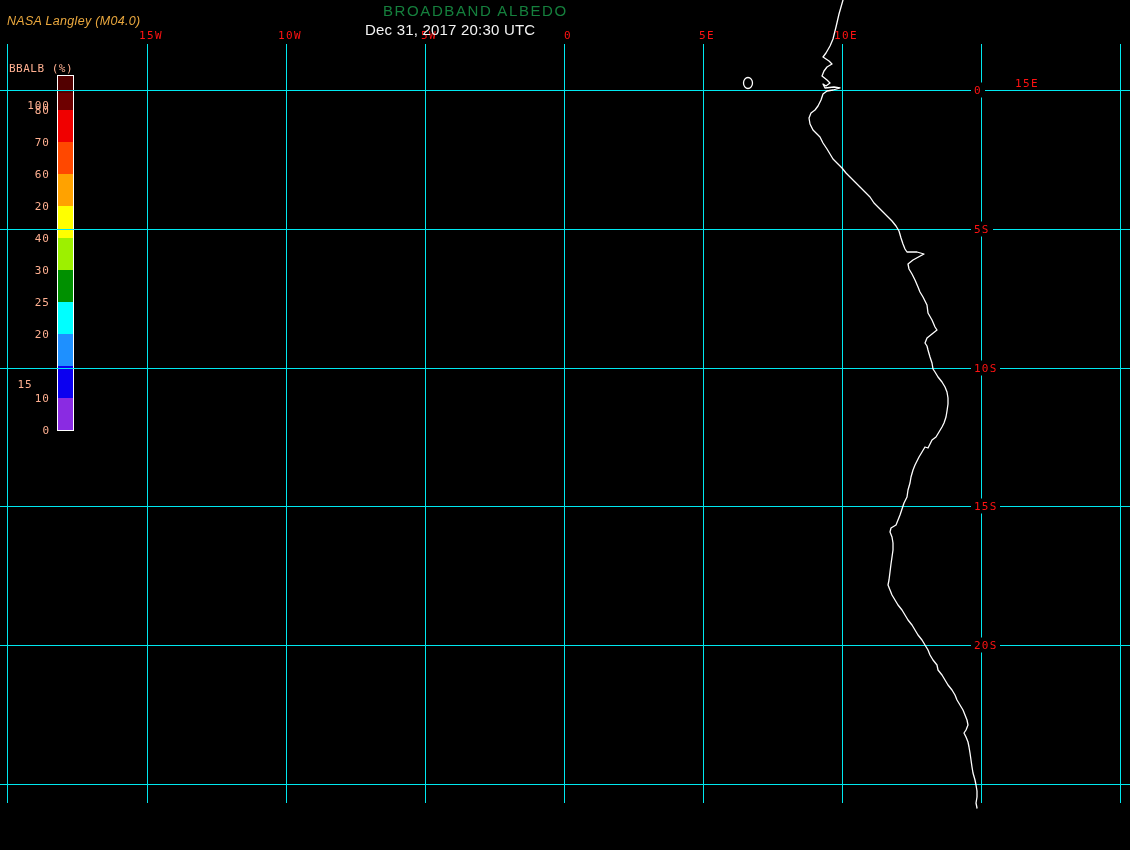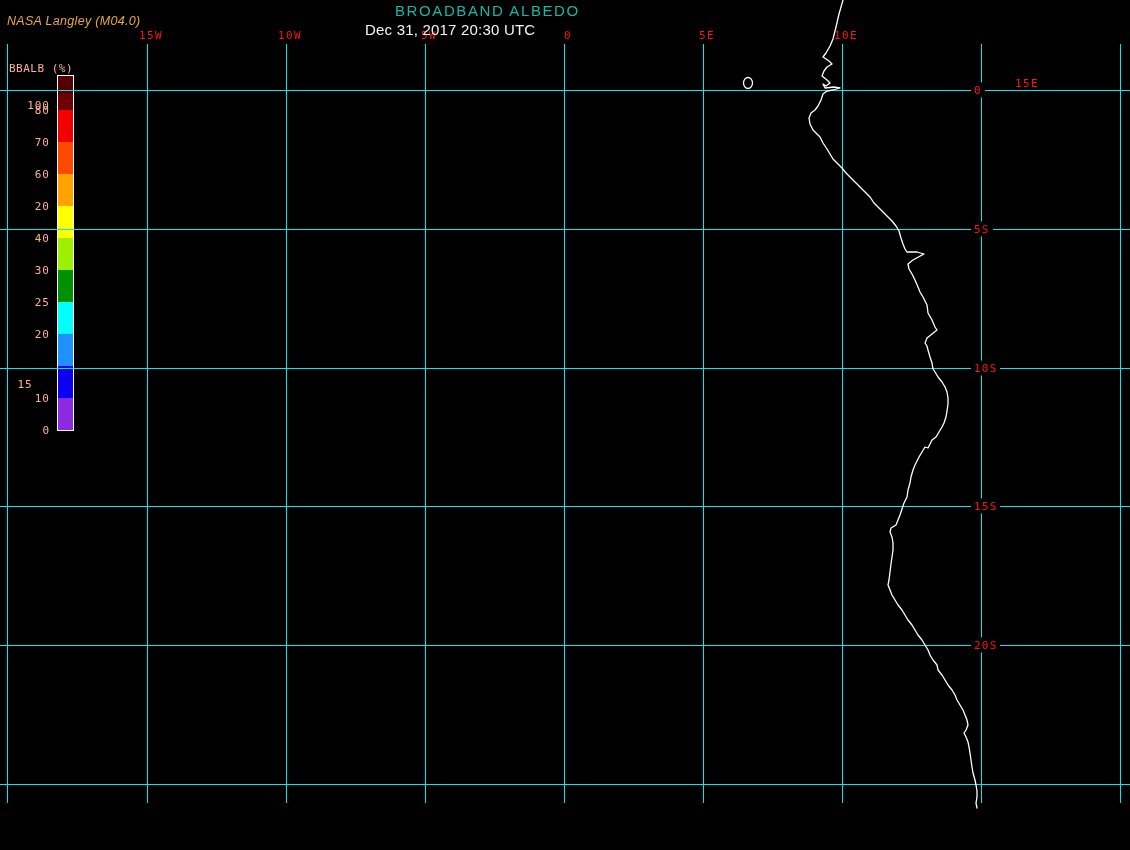--- a/index.html
+++ b/index.html
@@ -48,21 +48,21 @@
     font:11px "DejaVu Sans Mono", monospace; letter-spacing:1.2px;
     background:#000; padding:1px 3px;
   }
   .coast-svg { position:absolute; left:0; top:0; z-index:5; }
 </style>
 </head>
 <body>
 
 <div id="stage" style="background: rgb(0, 0, 0);">
   <span class="credit" style="color: rgb(234, 168, 62); font-style: italic;">NASA Langley (M04.0)</span>
-  <span class="title" style="color: #14b8a6; margin-left: 12px;">BROADBAND ALBEDO</span>
+  <span class="title" style="color: #15803d;">BROADBAND ALBEDO</span>
   <span class="datetime" style="color: rgb(244, 244, 244);">Dec 31, 2017 20:30 UTC</span>
   <span class="cb-label" style="color: rgb(255, 176, 145);">BBALB (%)</span>
   <div id="colorbar" class="colorbar" style="left: 57px; top: 75px; width: 15px;">
       <div class="cb-seg" style="height: 17px; background: rgb(82, 0, 0);"></div>
       <div class="cb-seg" style="height: 17px; background: rgb(110, 0, 0);"></div>
       <div class="cb-seg" style="height: 32px; background: rgb(240, 0, 0);"></div>
       <div class="cb-seg" style="height: 32px; background: rgb(255, 72, 0);"></div>
       <div class="cb-seg" style="height: 32px; background: rgb(255, 162, 0);"></div>
       <div class="cb-seg" style="height: 32px; background: rgb(255, 255, 0);"></div>
       <div class="cb-seg" style="height: 32px; background: rgb(157, 240, 0);"></div>

